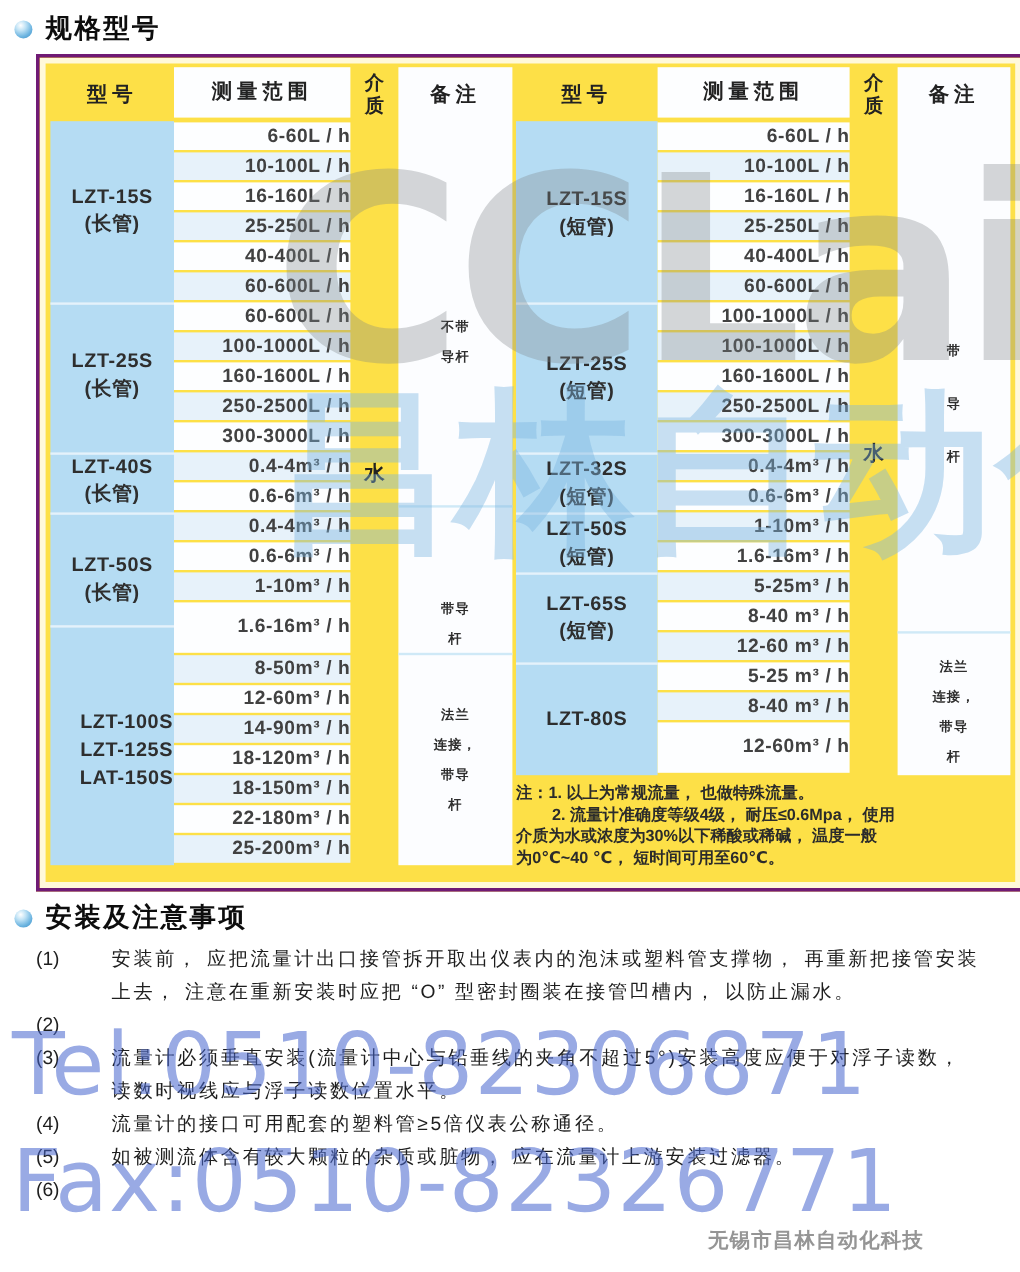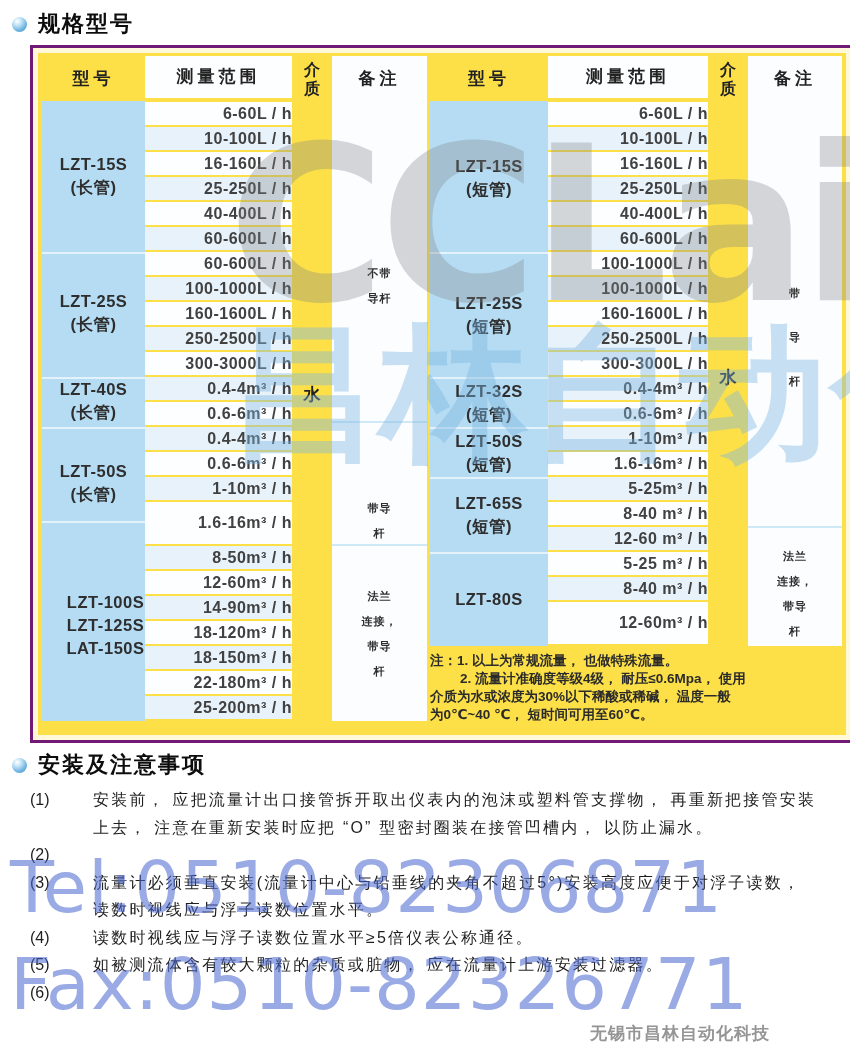--- a/index.html
+++ b/index.html
@@ -256,21 +256,21 @@
     </div>
     <div class="item">
       <div class="num">(2)</div>
     </div>
     <div class="item">
       <div class="num">(3)</div>
       <div class="txt">流量计必须垂直安装(流量计中心与铅垂线的夹角不超过5°)安装高度应便于对浮子读数， 读数时视线应与浮子读数位置水平。</div>
     </div>
     <div class="item">
       <div class="num">(4)</div>
-      <div class="txt">读数时视线应与浮子读数位置水平≥5倍仪表公称通径。</div>
+      <div class="txt">流量计的接口可用配套的塑料管≥5倍仪表公称通径。</div>
     </div>
     <div class="item">
       <div class="num">(5)</div>
       <div class="txt">如被测流体含有较大颗粒的杂质或脏物， 应在流量计上游安装过滤器。</div>
     </div>
     <div class="item">
       <div class="num">(6)</div>
     </div>
   </div>
 

